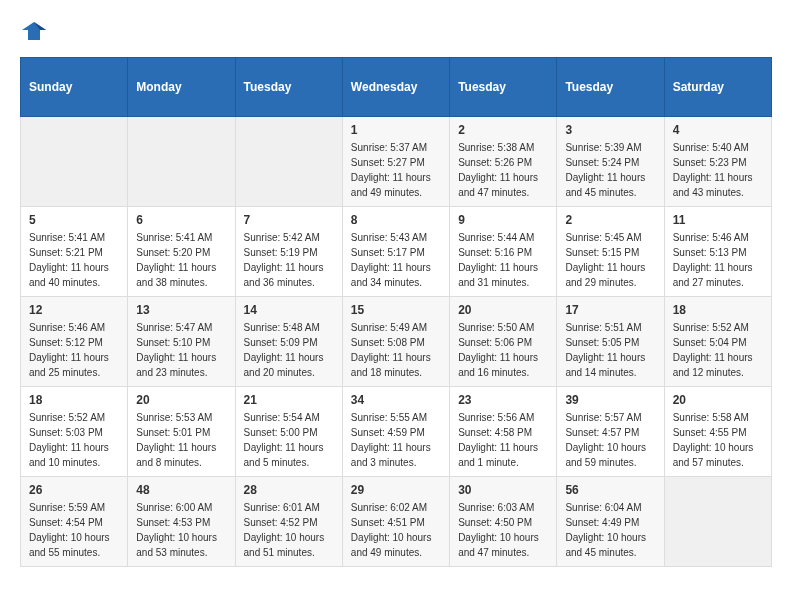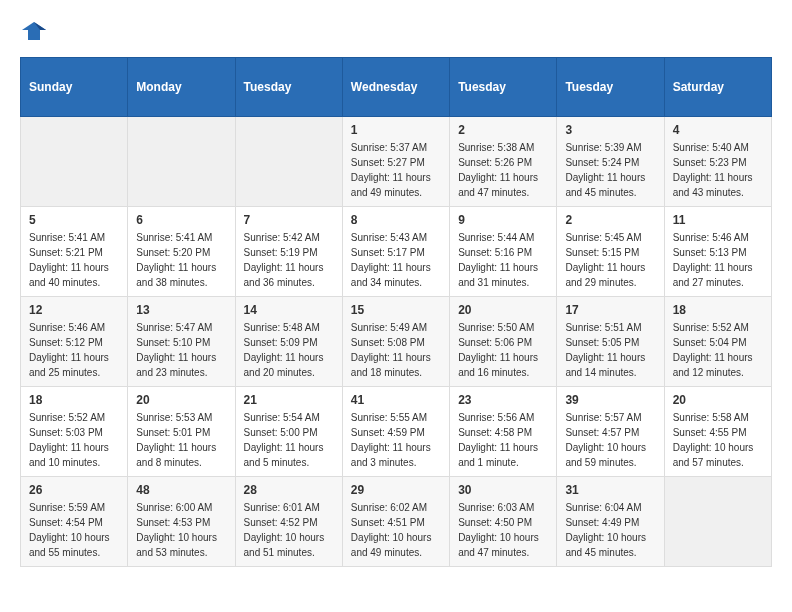--- a/index.html
+++ b/index.html
@@ -139,28 +139,28 @@
         <td><span class="day-number">14</span><span class="day-info">Sunrise: 5:48 AM<br>Sunset: 5:09 PM<br>Daylight: 11 hours and 20 minutes.</span></td>
         <td><span class="day-number">15</span><span class="day-info">Sunrise: 5:49 AM<br>Sunset: 5:08 PM<br>Daylight: 11 hours and 18 minutes.</span></td>
         <td><span class="day-number">20</span><span class="day-info">Sunrise: 5:50 AM<br>Sunset: 5:06 PM<br>Daylight: 11 hours and 16 minutes.</span></td>
         <td><span class="day-number">17</span><span class="day-info">Sunrise: 5:51 AM<br>Sunset: 5:05 PM<br>Daylight: 11 hours and 14 minutes.</span></td>
         <td><span class="day-number">18</span><span class="day-info">Sunrise: 5:52 AM<br>Sunset: 5:04 PM<br>Daylight: 11 hours and 12 minutes.</span></td>
       </tr>
       <tr>
         <td><span class="day-number">18</span><span class="day-info">Sunrise: 5:52 AM<br>Sunset: 5:03 PM<br>Daylight: 11 hours and 10 minutes.</span></td>
         <td><span class="day-number">20</span><span class="day-info">Sunrise: 5:53 AM<br>Sunset: 5:01 PM<br>Daylight: 11 hours and 8 minutes.</span></td>
         <td><span class="day-number">21</span><span class="day-info">Sunrise: 5:54 AM<br>Sunset: 5:00 PM<br>Daylight: 11 hours and 5 minutes.</span></td>
-        <td><span class="day-number">41</span><span class="day-info">Sunrise: 5:55 AM<br>Sunset: 4:59 PM<br>Daylight: 11 hours and 3 minutes.</span></td>
+        <td><span class="day-number">34</span><span class="day-info">Sunrise: 5:55 AM<br>Sunset: 4:59 PM<br>Daylight: 11 hours and 3 minutes.</span></td>
         <td><span class="day-number">23</span><span class="day-info">Sunrise: 5:56 AM<br>Sunset: 4:58 PM<br>Daylight: 11 hours and 1 minute.</span></td>
         <td><span class="day-number">39</span><span class="day-info">Sunrise: 5:57 AM<br>Sunset: 4:57 PM<br>Daylight: 10 hours and 59 minutes.</span></td>
         <td><span class="day-number">20</span><span class="day-info">Sunrise: 5:58 AM<br>Sunset: 4:55 PM<br>Daylight: 10 hours and 57 minutes.</span></td>
       </tr>
       <tr>
         <td><span class="day-number">26</span><span class="day-info">Sunrise: 5:59 AM<br>Sunset: 4:54 PM<br>Daylight: 10 hours and 55 minutes.</span></td>
         <td><span class="day-number">48</span><span class="day-info">Sunrise: 6:00 AM<br>Sunset: 4:53 PM<br>Daylight: 10 hours and 53 minutes.</span></td>
         <td><span class="day-number">28</span><span class="day-info">Sunrise: 6:01 AM<br>Sunset: 4:52 PM<br>Daylight: 10 hours and 51 minutes.</span></td>
         <td><span class="day-number">29</span><span class="day-info">Sunrise: 6:02 AM<br>Sunset: 4:51 PM<br>Daylight: 10 hours and 49 minutes.</span></td>
         <td><span class="day-number">30</span><span class="day-info">Sunrise: 6:03 AM<br>Sunset: 4:50 PM<br>Daylight: 10 hours and 47 minutes.</span></td>
-        <td><span class="day-number">31</span><span class="day-info">Sunrise: 6:04 AM<br>Sunset: 4:49 PM<br>Daylight: 10 hours and 45 minutes.</span></td>
+        <td><span class="day-number">56</span><span class="day-info">Sunrise: 6:04 AM<br>Sunset: 4:49 PM<br>Daylight: 10 hours and 45 minutes.</span></td>
         <td class="empty-cell"></td>
       </tr>
     </tbody>
 </table>
 
 </body></html>

